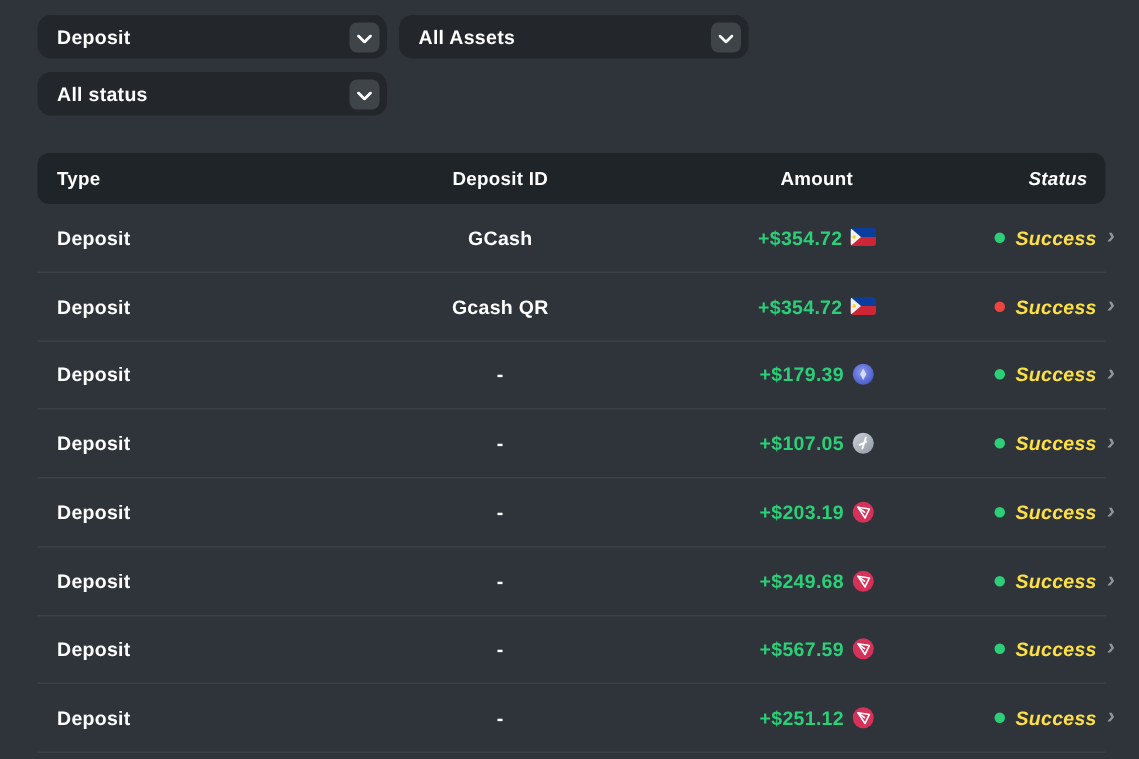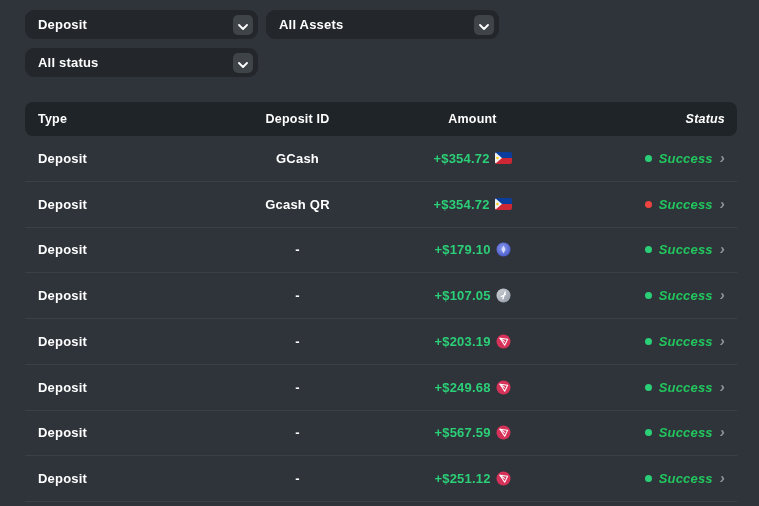--- a/index.html
+++ b/index.html
@@ -30,20 +30,21 @@
     display: flex; align-items: center; justify-content: center;
     flex: 0 0 auto;
   }
 
   
   .table { margin-top: 25px; width: 712px; }
   .grid-cols {
     display: grid;
     grid-template-columns: 180px 185px 165px 1fr;
     align-items: center;
+    gap: 36px;
   }
   .thead {
     background: #1f2428;
     border-radius: 8px;
     height: 34px;
     font-size: 12.5px; font-weight: 700; letter-spacing: .2px;
   }
   .trow {
     height: 45.75px;
     border-bottom: 1px solid #3a4046;
@@ -54,21 +55,21 @@
   .cell-center { text-align: center; display: flex; align-items: center; justify-content: center; }
   .cell-right  { padding-right: 12px; display: flex; align-items: center; justify-content: flex-end; font-style: italic; }
   .thead .cell-center { display: block; }
 
   .amt { color: #2bcf77; }
   .cicon { display: inline-flex; margin-left: 5px; line-height: 0; }
 
   .dot { width: 7px; height: 7px; border-radius: 50%; margin-right: 7px; display: inline-block; }
   .dot.success { background: #2bcf77; }
   .dot.expired { background: #ee4541; }
-  .status-label { color: #22c55e; }
+  .status-label { color: #fde047; }
   .chev { color: #8f969d; font-size: 15px; font-weight: 700; margin-left: 7px; line-height: 1; padding-bottom: 2px; }
 </style>
 </head>
 <body>
 
 <div class="page">
 
   <div>
     <div class="filter-row">
       <div class="filter">
@@ -149,21 +150,21 @@
       <span class="dot expired"></span>
       <span class="status-label">Success</span>
       <span class="chev">›</span>
     </div>
   </div>
 
   <div class="trow grid-cols">
     <div class="cell-left c-type">Deposit</div>
     <div class="cell-center c-merchant">-</div>
     <div class="cell-center c-amount">
-      <span class="amt">+$179.10</span>
+      <span class="amt">+$179.39</span>
 
       <span class="cicon icon-blue-coin">
         <svg width="15" height="15" viewBox="0 0 15 15">
           <defs>
                   <radialGradient id="bg1" cx="45%" cy="40%" r="65%">
                     <stop offset="0%" stop-color="#8d9cf0"></stop>
                     <stop offset="100%" stop-color="#4456c7"></stop>
                   </radialGradient>
                 </defs>
           <circle cx="7.5" cy="7.5" r="7" fill="url(#bg1)"></circle>

